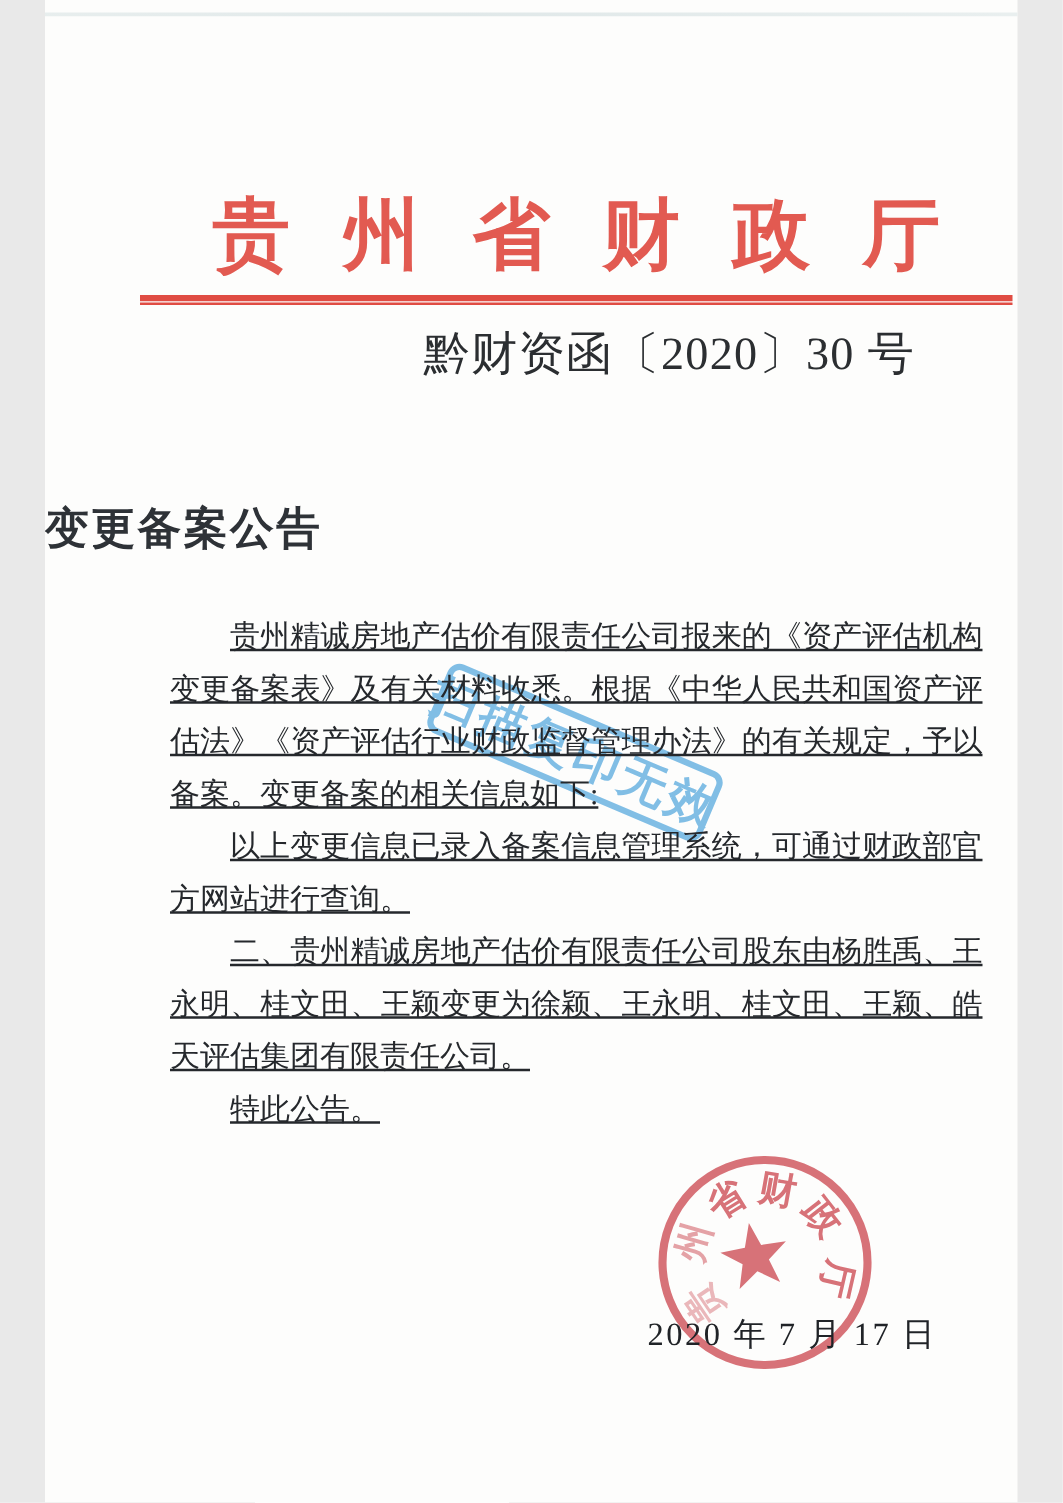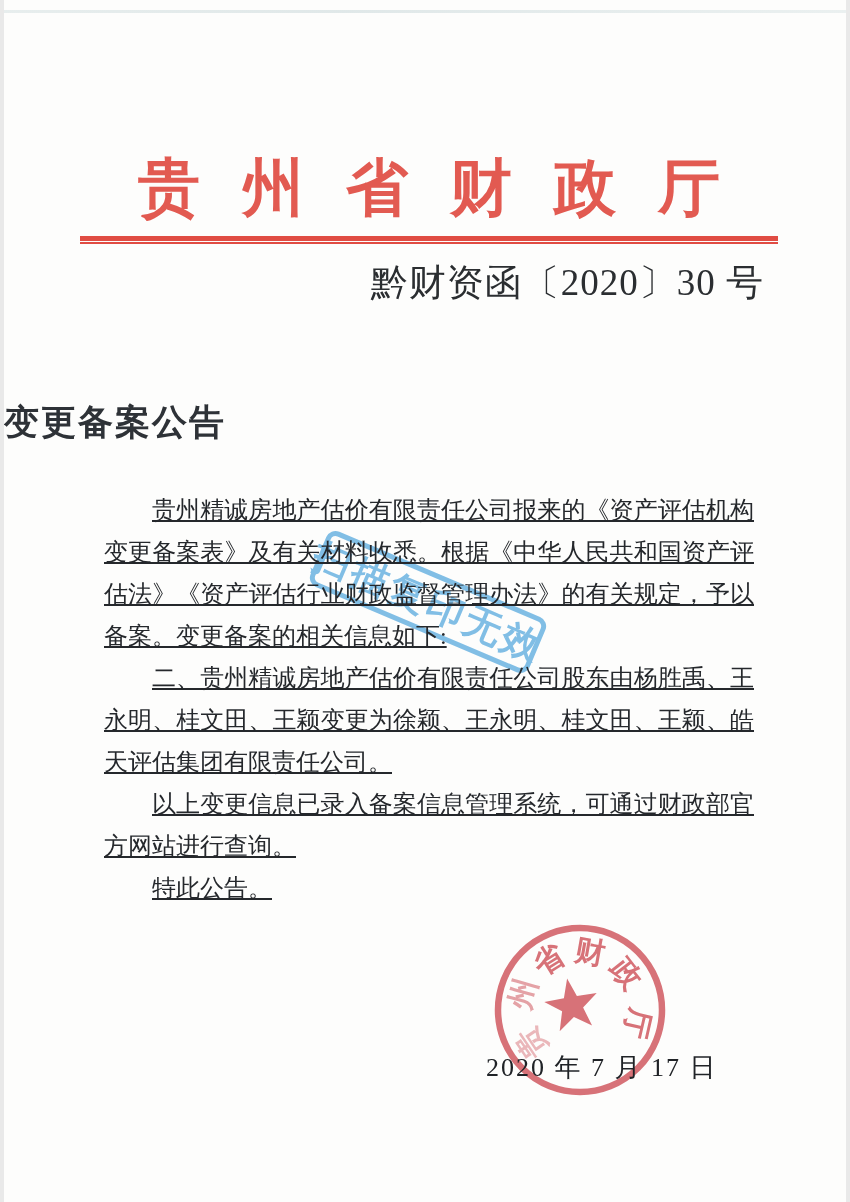--- a/index.html
+++ b/index.html
@@ -1,19 +1,19 @@
 <!DOCTYPE html>
 <html><head>
 <meta charset="utf-8">
 <style>
   * { margin:0; padding:0; box-sizing:border-box; }
   html,body { background:#e9e9e9; }
   .page {
     position:relative;
-    width:842px; height:1202px;
+    width:778px; height:1202px;
     margin:0 auto;
     background:#fdfdfc;
     overflow:hidden;
     font-family:"Liberation Serif","DejaVu Serif",serif;
   }
   .scan-edge {
     position:absolute; top:10px; left:0; width:850px; height:3px;
     background:linear-gradient(90deg,#e2eaea 0%,#d9e3e4 40%,#e6eded 100%);
     opacity:.8;
   }
@@ -86,22 +86,22 @@
   <div class="agency">贵州省财政厅</div>
 
   <div class="red-rule"></div>
 
   <div class="doc-number">黔财资函〔2020〕30 号</div>
 
   <div class="notice-title">变更备案公告</div>
 
   <div class="body-text">
     <p>贵州精诚房地产估价有限责任公司报来的《资产评估机构变更备案表》及有关材料收悉。根据《中华人民共和国资产评估法》《资产评估行业财政监督管理办法》的有关规定，予以备案。变更备案的相关信息如下:</p>
+    <p>以上变更信息已录入备案信息管理系统，可通过财政部官方网站进行查询。</p>
     <p>二、贵州精诚房地产估价有限责任公司股东由杨胜禹、王永明、桂文田、王颖变更为徐颖、王永明、桂文田、王颖、皓天评估集团有限责任公司。</p>
-    <p>以上变更信息已录入备案信息管理系统，可通过财政部官方网站进行查询。</p>
     <p>特此公告。</p>
   </div>
 
   <div class="watermark">
     <span>扫描复印无效</span>
   </div>
 
   <svg class="seal" viewBox="0 0 178 178" xmlns="http://www.w3.org/2000/svg">
     <circle cx="89" cy="89" r="82" fill="none" stroke="#d25f66" stroke-width="6.5"></circle>
     <polygon fill="#d25f66" points="76.1,57.4 85.9,74.9 105.7,71.9 92.1,86.6 101.1,104.5 82.9,96.0 68.7,110.2 71.1,90.3 53.3,81.1 72.9,77.2"></polygon>

